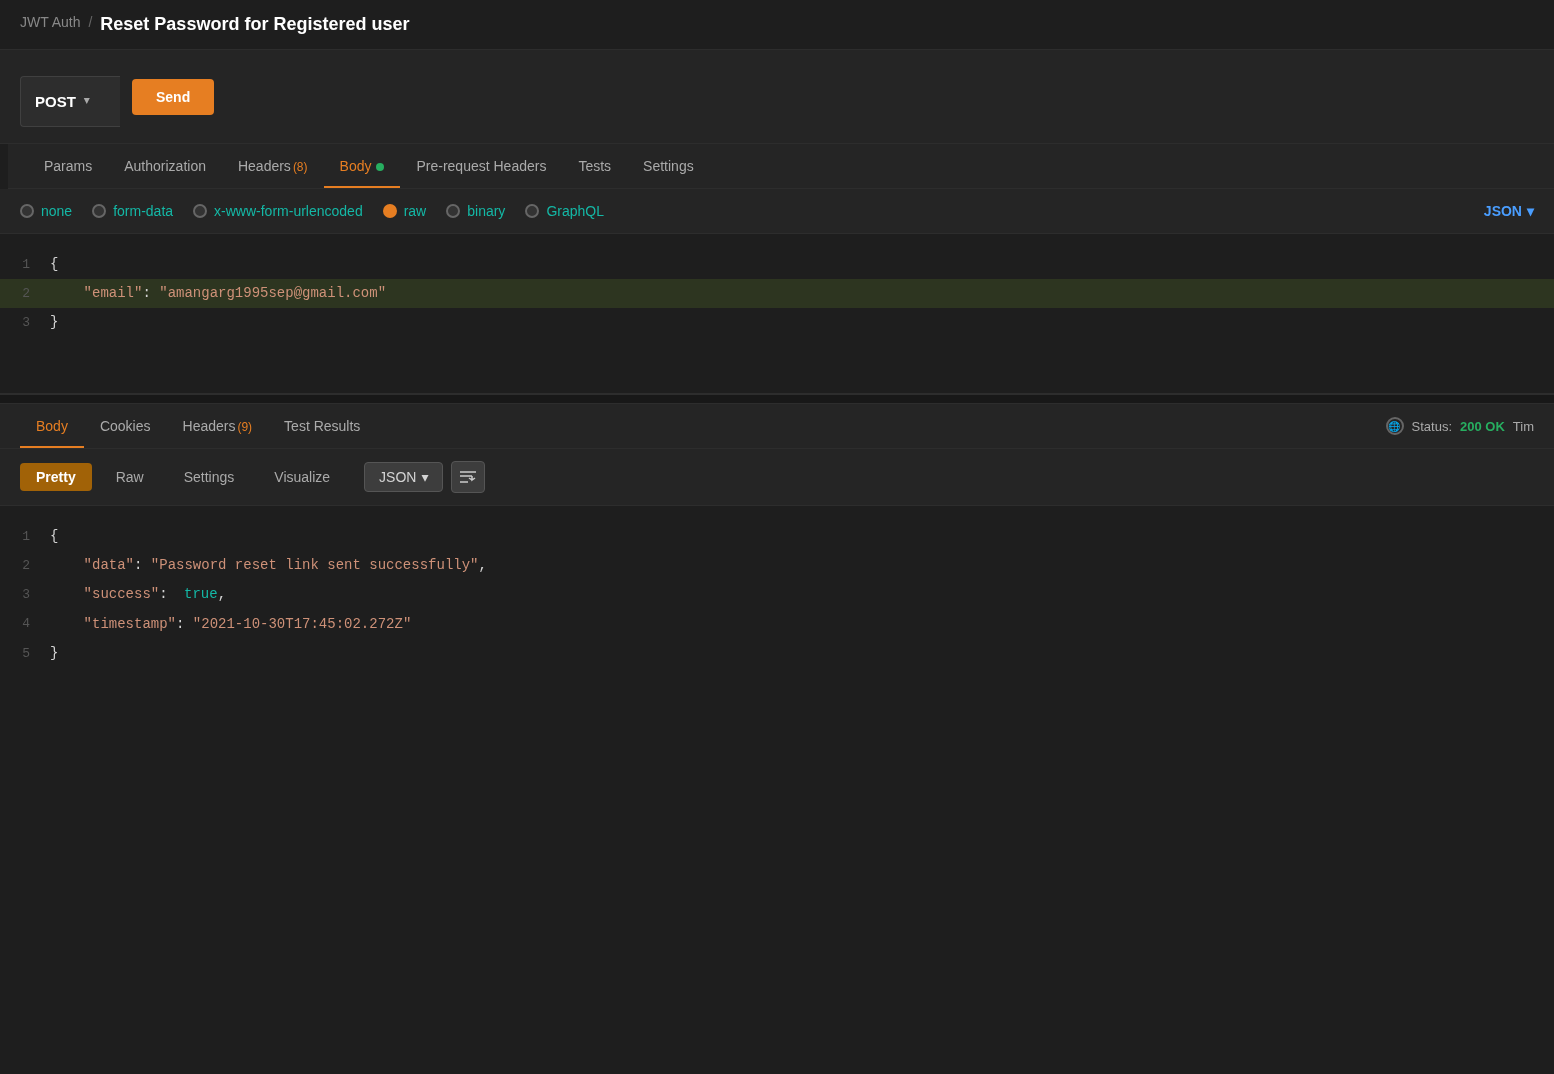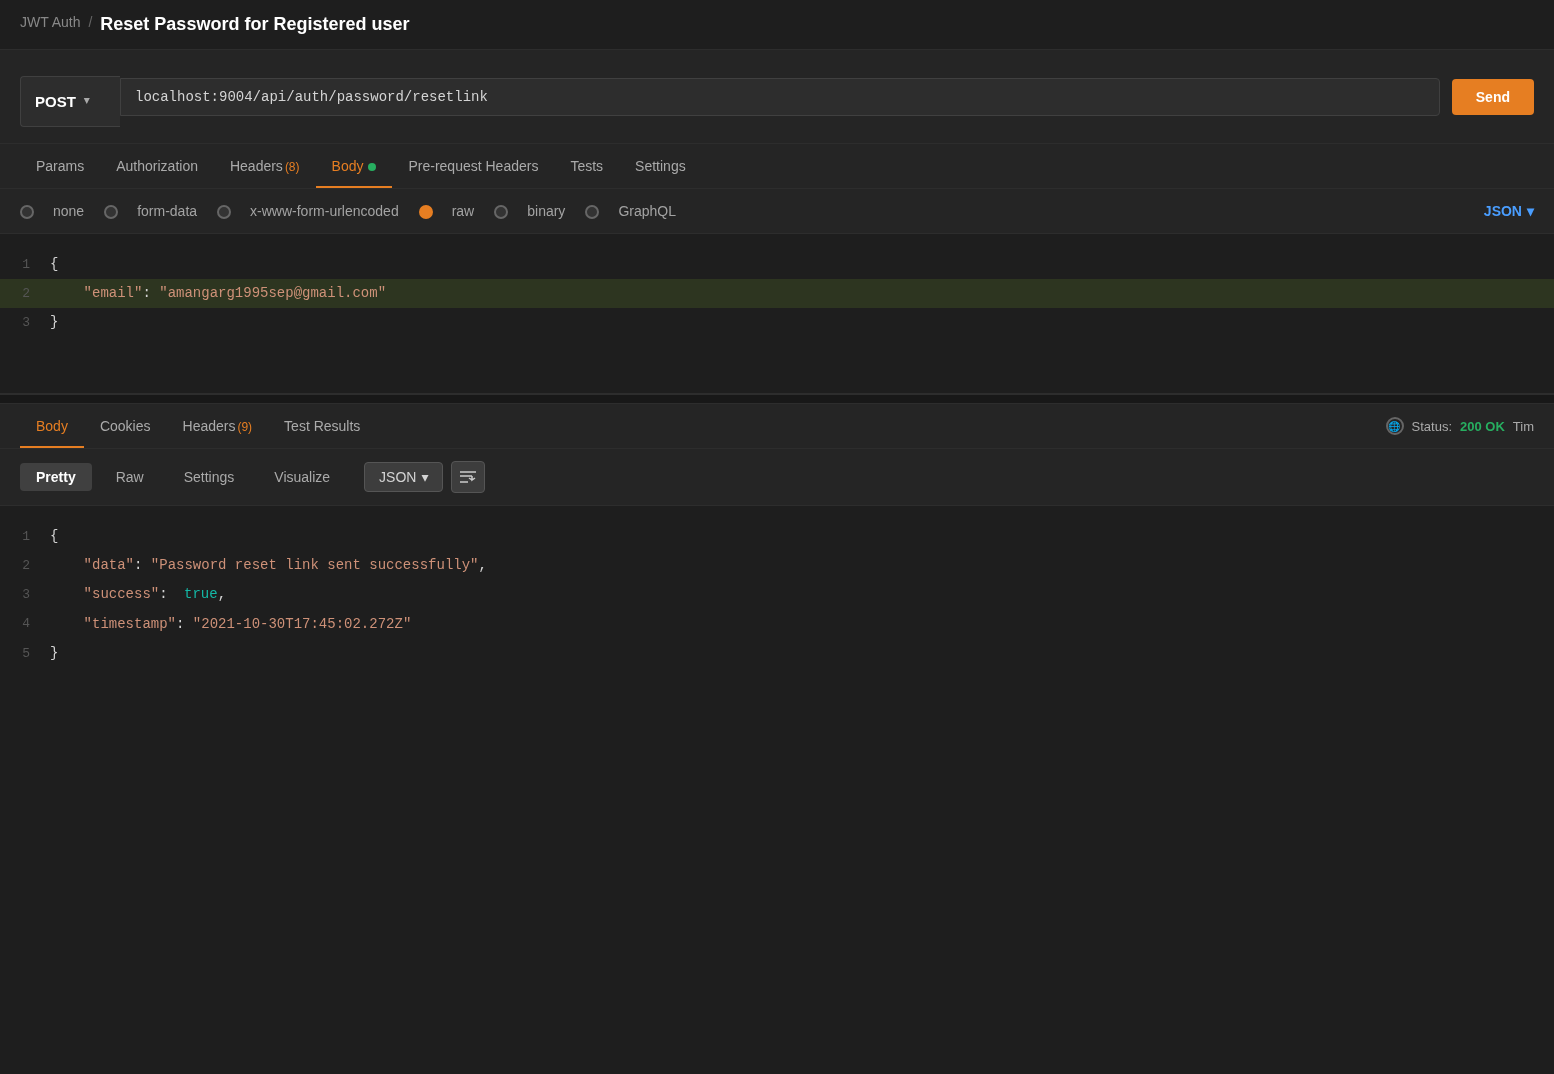--- a/index.html
+++ b/index.html
@@ -89,20 +89,21 @@
     }
 
     
     .tabs-row {
       display: flex;
       align-items: flex-start;
       padding: 0 20px;
       background: #252525;
       border-bottom: 1px solid #2d2d2d;
       gap: 0;
+      margin-left: 8px;
     }
     .tab-item {
       padding: 14px 16px;
       cursor: pointer;
       color: #aaa;
       font-size: 14px;
       position: relative;
       white-space: nowrap;
     }
     .tab-item.active {
@@ -137,24 +138,24 @@
       display: flex;
       align-items: center;
       gap: 20px;
       padding: 14px 20px;
       background: #252525;
       border-bottom: 1px solid #2d2d2d;
       flex-wrap: wrap;
     }
     .radio-option {
       display: flex;
-      align-items: flex-end;
-      gap: 19px;
-      cursor: pointer;
-      color: #a3a3a3;
+      align-items: center;
+      gap: 7px;
+      cursor: pointer;
+      color: #14b8a6;
     }
     .radio-circle {
       width: 14px;
       height: 14px;
       border-radius: 50%;
       border: 2px solid #666;
       display: inline-block;
       background: #333;
     }
     .radio-circle.active {
@@ -261,21 +262,21 @@
       border-bottom: 1px solid #2d2d2d;
     }
     .format-tab {
       padding: 6px 16px;
       cursor: pointer;
       color: #aaa;
       border-radius: 4px;
       font-size: 14px;
     }
     .format-tab.active {
-      background: #404040;
+      background: #a16207;
       color: #fff;
       font-weight: 600;
     }
     .json-format-dropdown {
       display: flex;
       align-items: center;
       gap: 5px;
       background: #3d3d3d;
       border: 1px solid #555;
       padding: 6px 14px;
@@ -314,21 +315,20 @@
   <span class="breadcrumb-parent">JWT Auth</span>
   <span class="breadcrumb-separator">/</span>
   <span class="breadcrumb-current">Reset Password for Registered user</span>
 </div>
 
 <div class="url-bar-section">
   <div class="method-selector">
     <span class="method-label">POST</span>
     <span class="method-chevron">▾</span>
   </div>
-  <input class="url-input" value="localhost:9004/api/auth/password/resetlink" style="">
   <button class="send-button">Send</button>
 </div>
 
 <div class="tabs-row">
   <div class="tab-item">
     <span>Params</span>
   </div>
   <div class="tab-item">
     <span>Authorization</span>
   </div>

